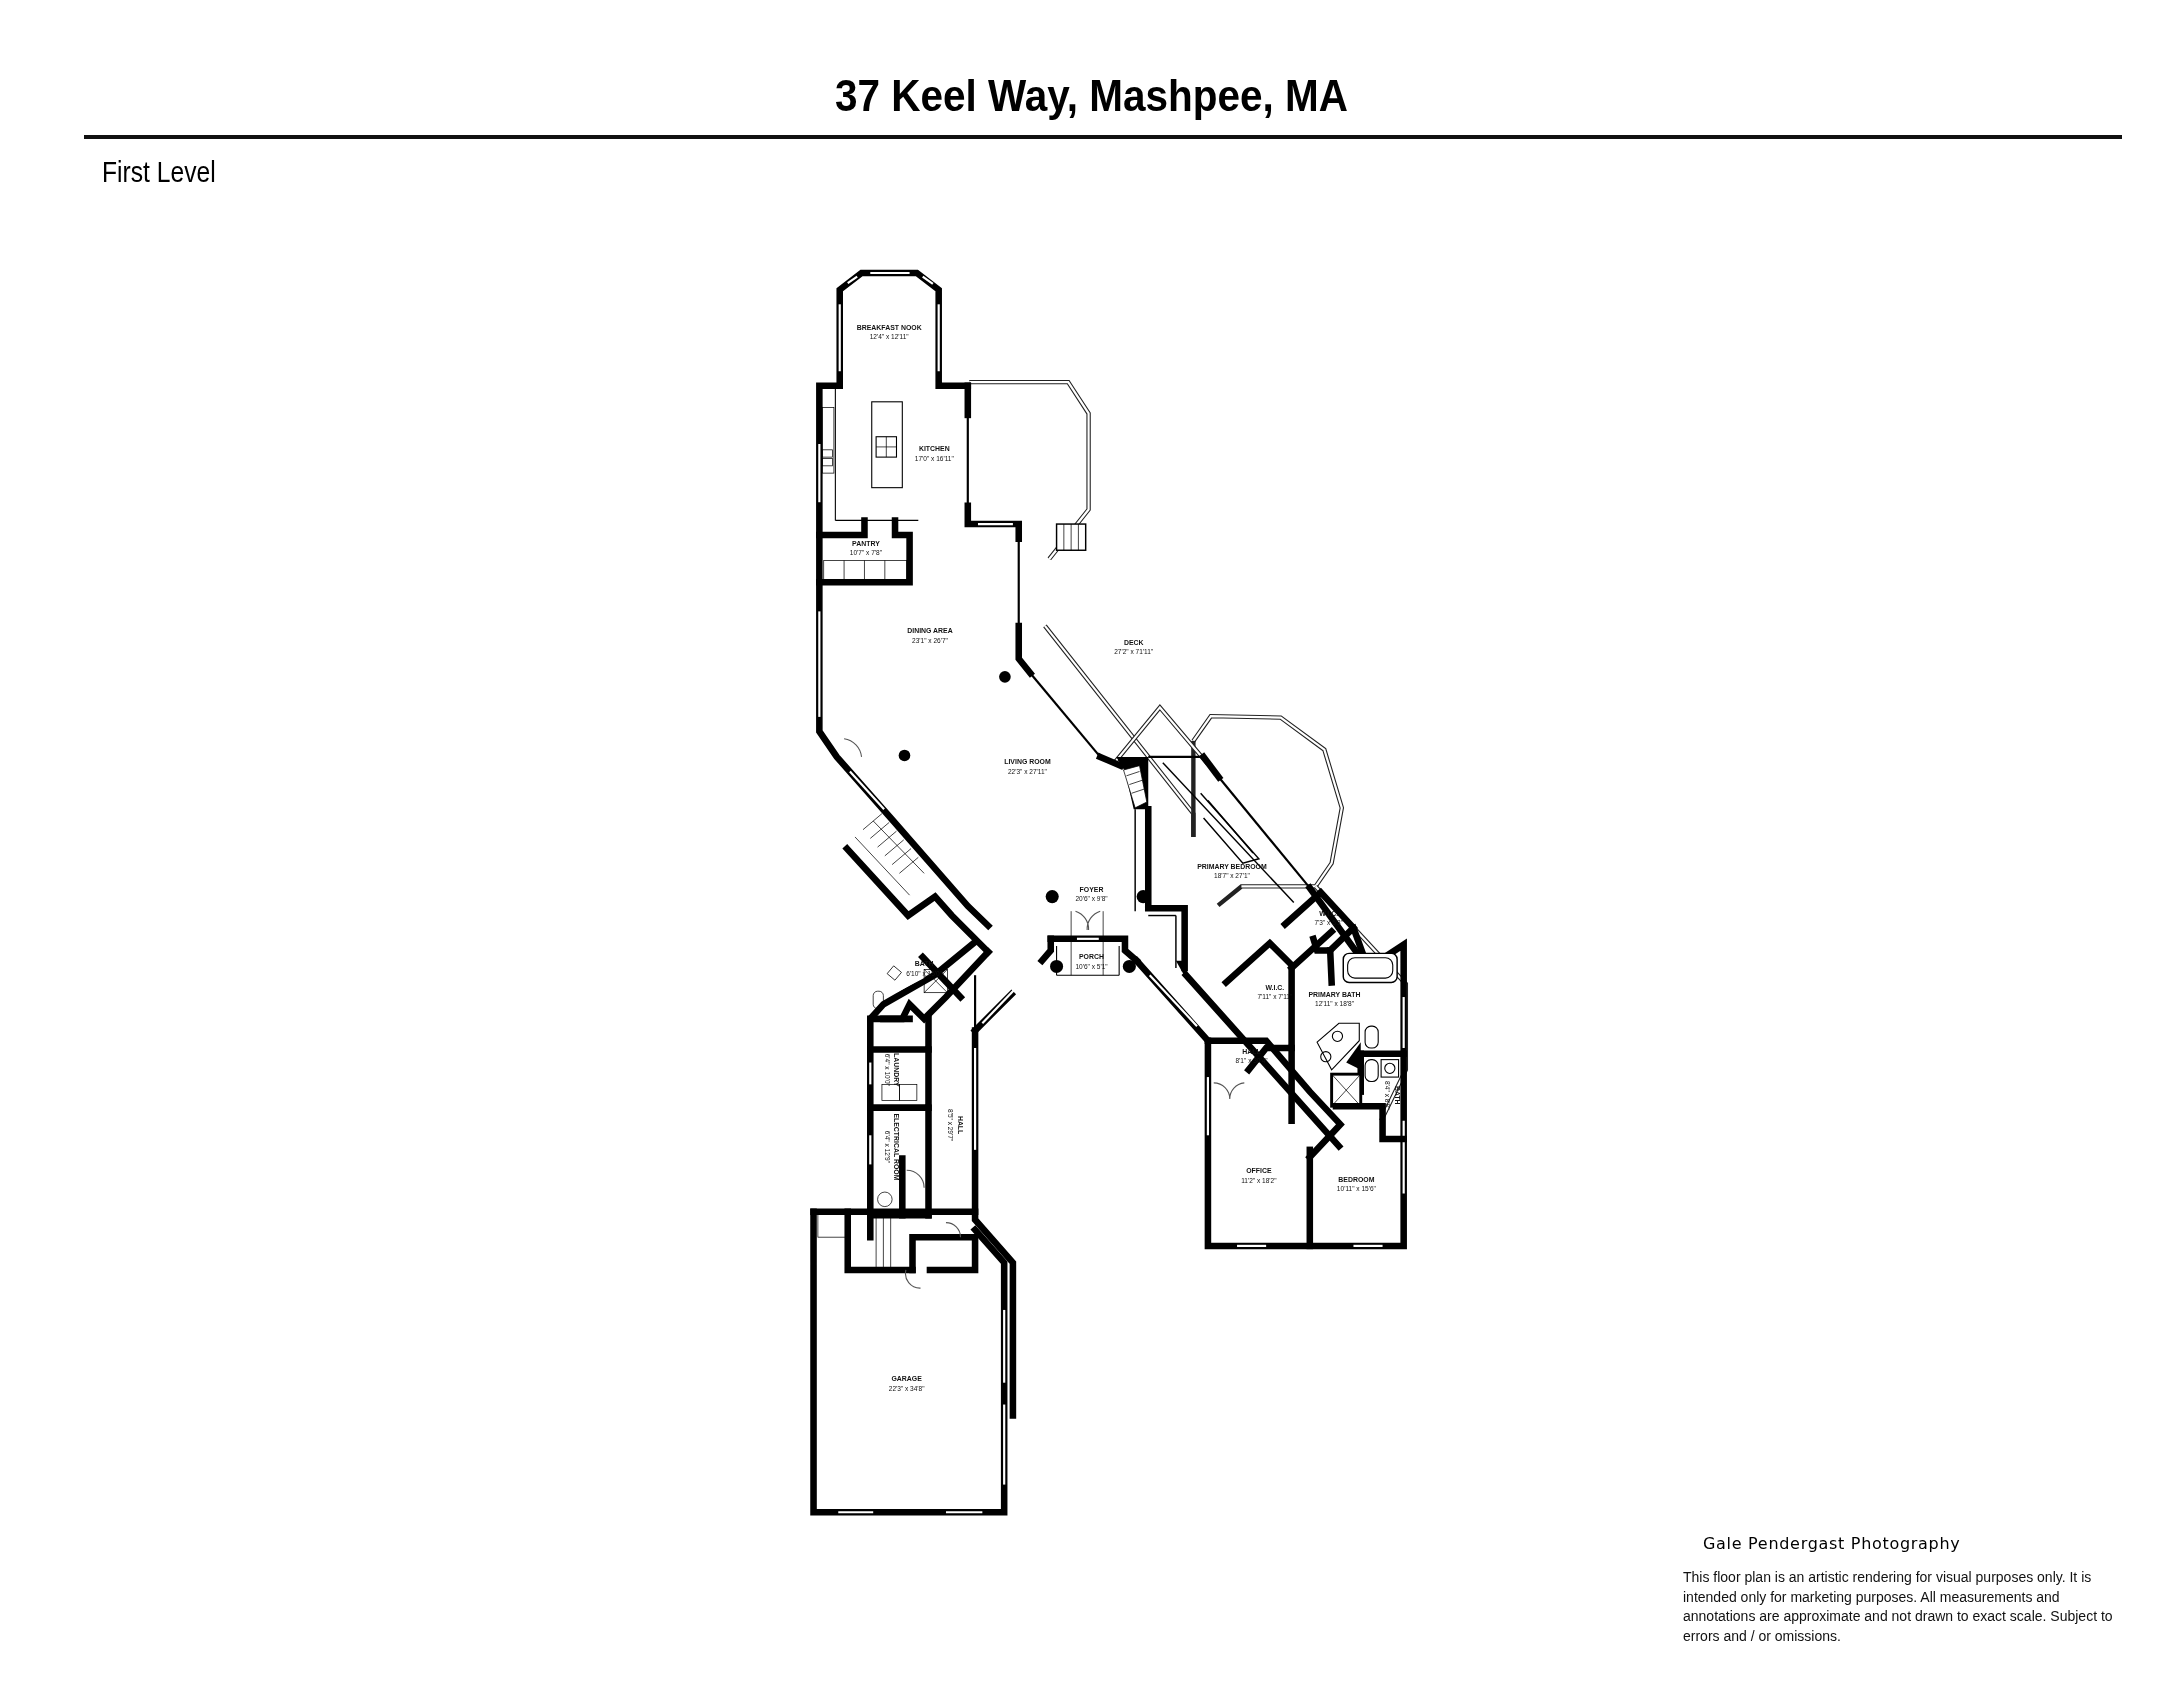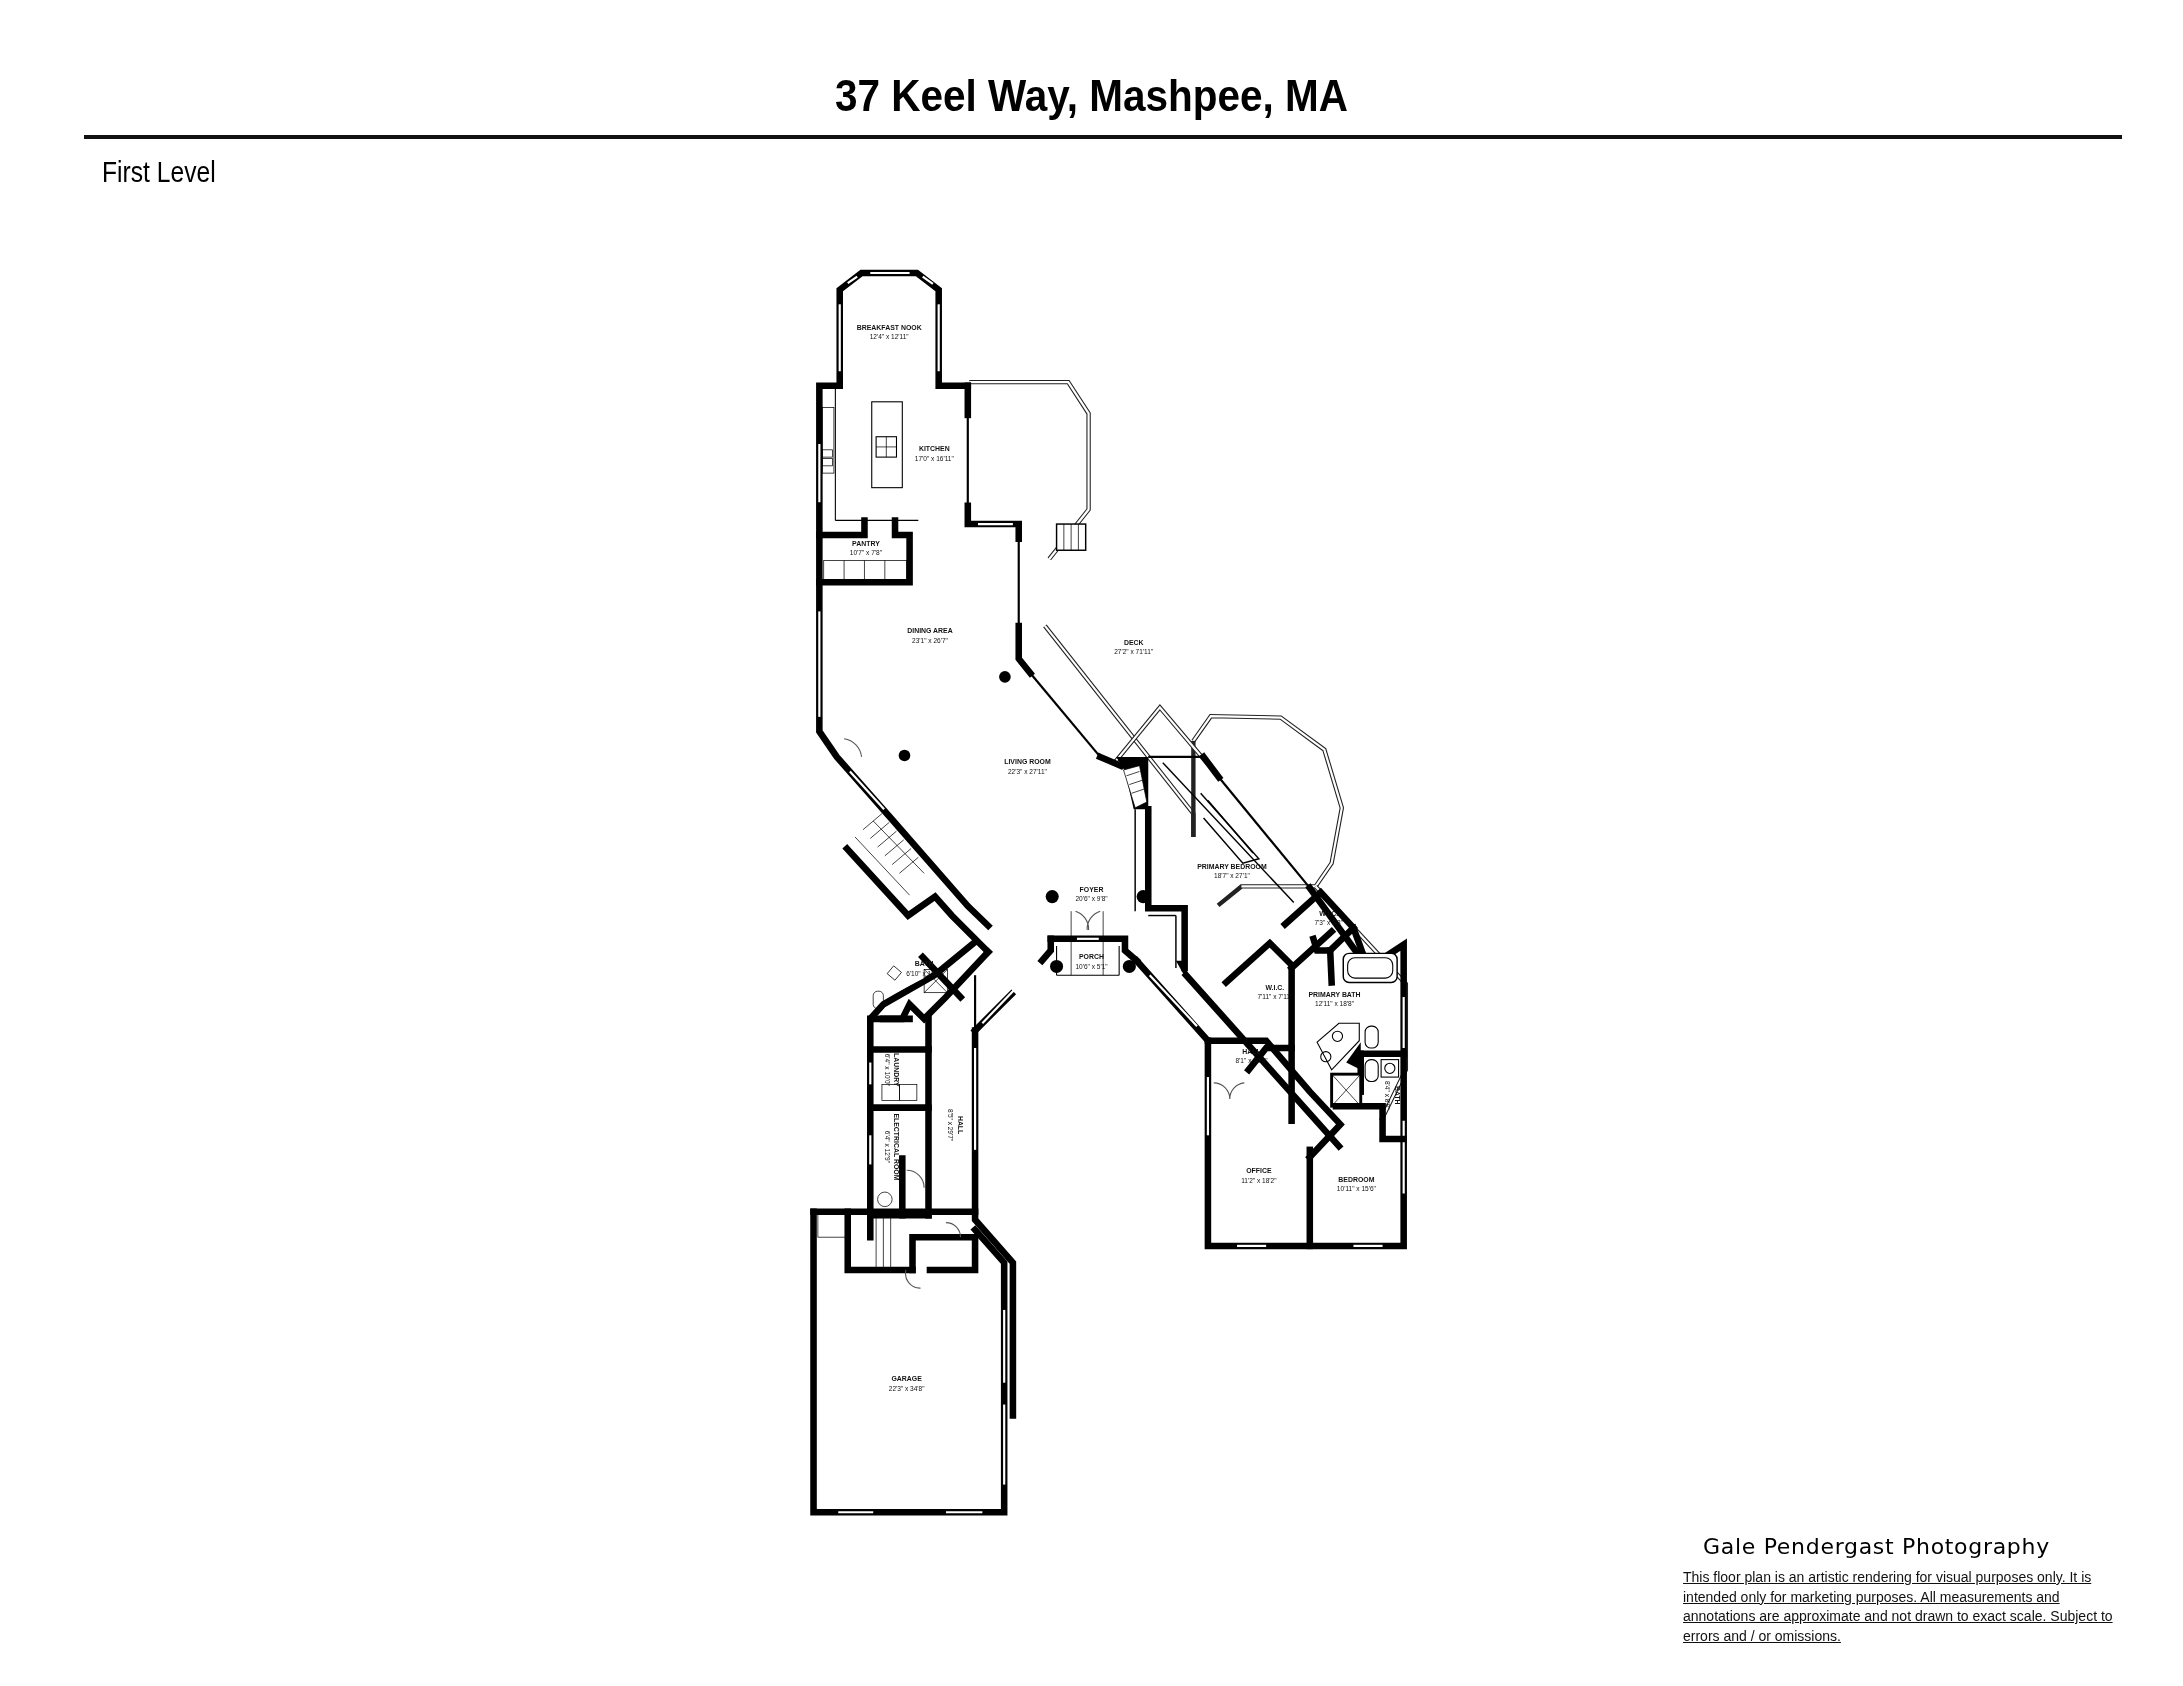--- a/index.html
+++ b/index.html
@@ -1,22 +1,22 @@
 <!DOCTYPE html>
 <html style="font-size:11.6px"><head>
 <meta charset="utf-8">
 <style>
   html, body { margin: 0; padding: 0; background: #ffffff; }
   body { width: 2183px; height: 1687px; position: relative; overflow: hidden; font-family: "Liberation Sans", sans-serif; color: #000; }
   .title { position: absolute; left: 0; width: 2183px; top: 71px; text-align: center; font-family: "Liberation Sans", sans-serif; font-weight: bold; font-size: 44px; letter-spacing: 0px; transform: scaleX(0.92); }
   .rule { position: absolute; left: 84px; top: 135px; width: 2038px; height: 4.4px; background: #111; }
   .level { position: absolute; left: 102px; top: 156px; font-family: "Liberation Sans", sans-serif; font-size: 29px; transform: scaleX(0.85); transform-origin: left top; }
   .plan { position: absolute; left: 0; top: 0; width: 2183px; height: 1687px; }
-  .credit { position: absolute; left: 1703px; top: 1534px; font-family: "DejaVu Sans", sans-serif; font-size: 22px; letter-spacing: 0.7px; font-weight: normal; }
-  .disclaimer { position: absolute; left: 1683px; top: 1568px; width: 451px; font-family: "Liberation Sans", sans-serif; font-size: 14px; line-height: 19.6px; color: #111; text-decoration: underline; }
+  .credit { position: absolute; left: 1703px; top: 1534px; font-family: "DejaVu Sans", sans-serif; font-size: 16px; letter-spacing: 0.7px; font-weight: normal; }
+  .disclaimer { position: absolute; left: 1683px; top: 1568px; width: 451px; font-family: "Liberation Sans", sans-serif; font-size: 14px; line-height: 19.6px; color: #111; }
   .room-name { font-family: "Liberation Sans", sans-serif; font-size: 9.5px; font-weight: bold; fill: #111; text-anchor: middle; }
   .room-dim { font-family: "Liberation Sans", sans-serif; font-size: 9px; fill: #111; text-anchor: middle; }
   .wall { fill: none; stroke: #000; stroke-width: 9; stroke-linejoin: miter; stroke-linecap: square; }
   .thin { fill: none; stroke: #000; stroke-width: 2; }
   .rail { fill: none; stroke: #222; stroke-width: 6; }
   .rail-inner { fill: none; stroke: #fff; stroke-width: 3; }
   .win { stroke: #fff; stroke-width: 3; }
   .door { fill: none; stroke: #555; stroke-width: 1.5; }
   .col { fill: #000; }
 </style>

